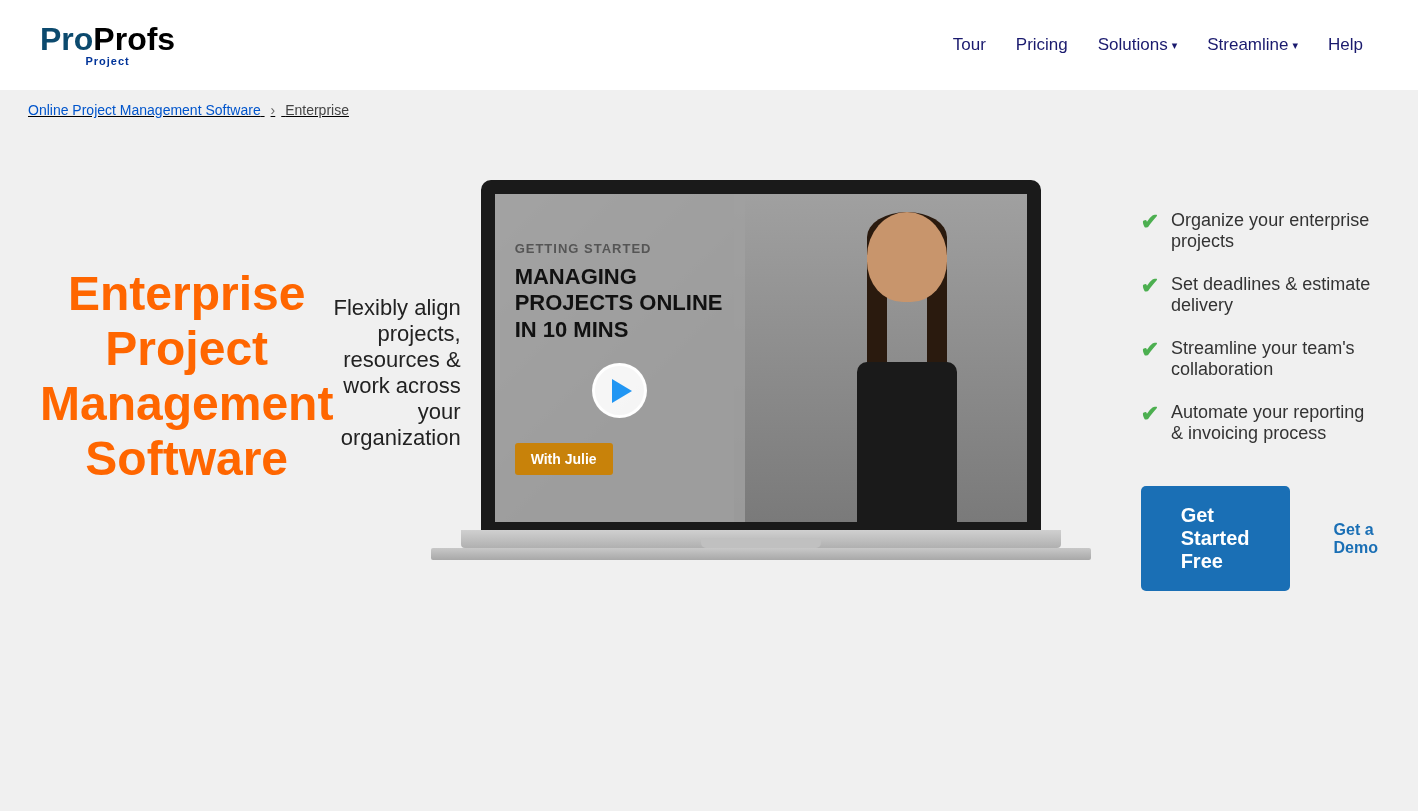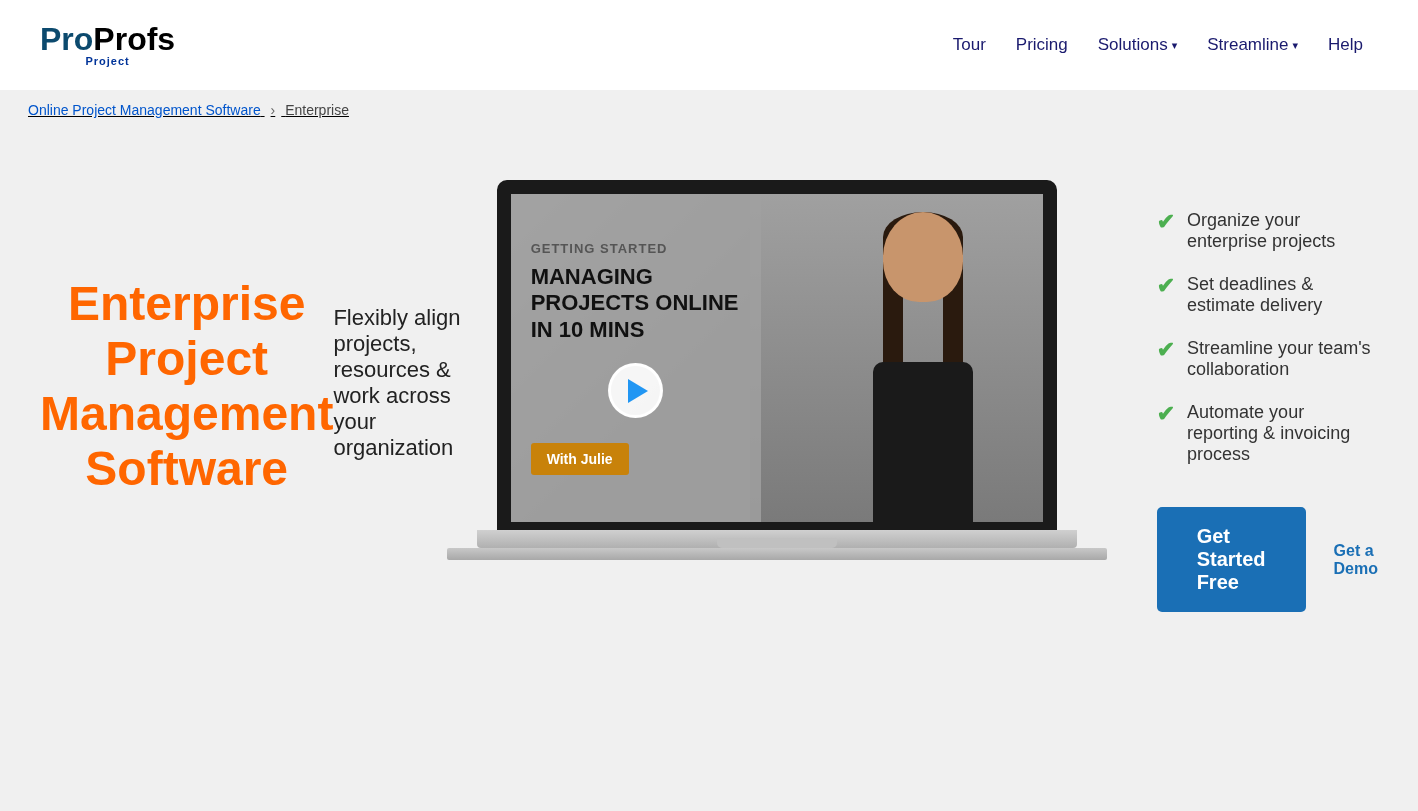--- a/index.html
+++ b/index.html
@@ -81,21 +81,21 @@
     .hero-title {
       color: #ff6600;
       font-size: 48px;
       font-weight: bold;
       text-align: center;
       margin-bottom: 20px;
     }
     .hero-subtitle {
       color: #222;
       font-size: 22px;
-      text-align: left;
+      text-align: right;
       margin-bottom: 26px;
     }
 
     
     .content-row {
       display: flex;
       align-items: flex-start;
       gap: 80px;
       width: 100%;
       max-width: 1200px;
@@ -309,21 +309,21 @@
       color: #4caf50;
       font-size: 22px;
       font-weight: bold;
       margin-top: -1px;
       flex-shrink: 0;
     }
 
     .cta-row {
       display: flex;
       align-items: center;
-      gap: 28px;
+      gap: 44px;
       margin-top: 20px;
     }
     .btn-get-started {
       background: #1a6fb5;
       color: #fff;
       font-size: 20px;
       font-weight: bold;
       padding: 18px 40px;
       border: none;
       border-radius: 5px;

